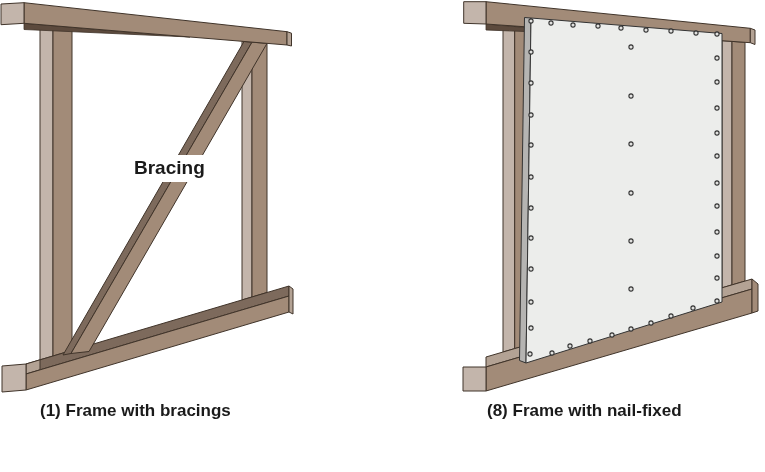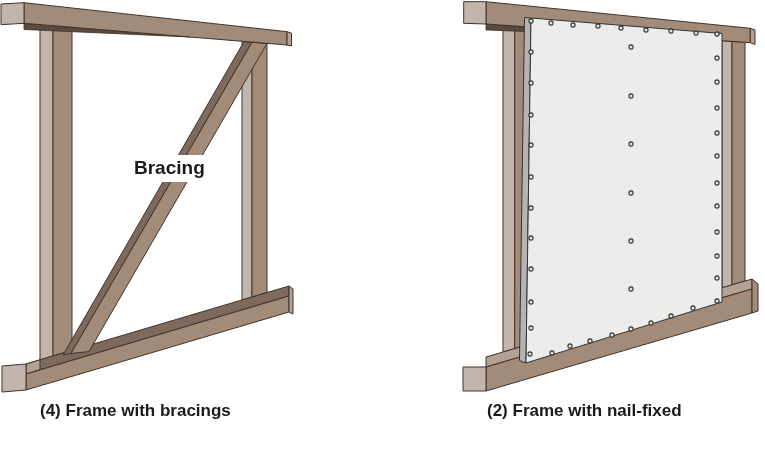--- a/index.html
+++ b/index.html
@@ -134,18 +134,18 @@
           <circle cx="631" cy="144" r="2.1" class="nail"></circle>
           <circle cx="631" cy="193" r="2.1" class="nail"></circle>
           <circle cx="631" cy="241" r="2.1" class="nail"></circle>
           <circle cx="631" cy="289" r="2.1" class="nail"></circle>
         </g>
     </g>
   </svg>
 
   <div class="brace-label">Bracing</div>
 
-  <div class="caption caption-1">(4) Frame with bracings</div>
+  <div class="caption caption-1">(1) Frame with bracings</div>
 
   <div class="caption caption-2">
-    <span>(2) Frame with nail-fixed</span>
+    <span>(8) Frame with nail-fixed</span>
   </div>
 </div>
 
 </body></html>

